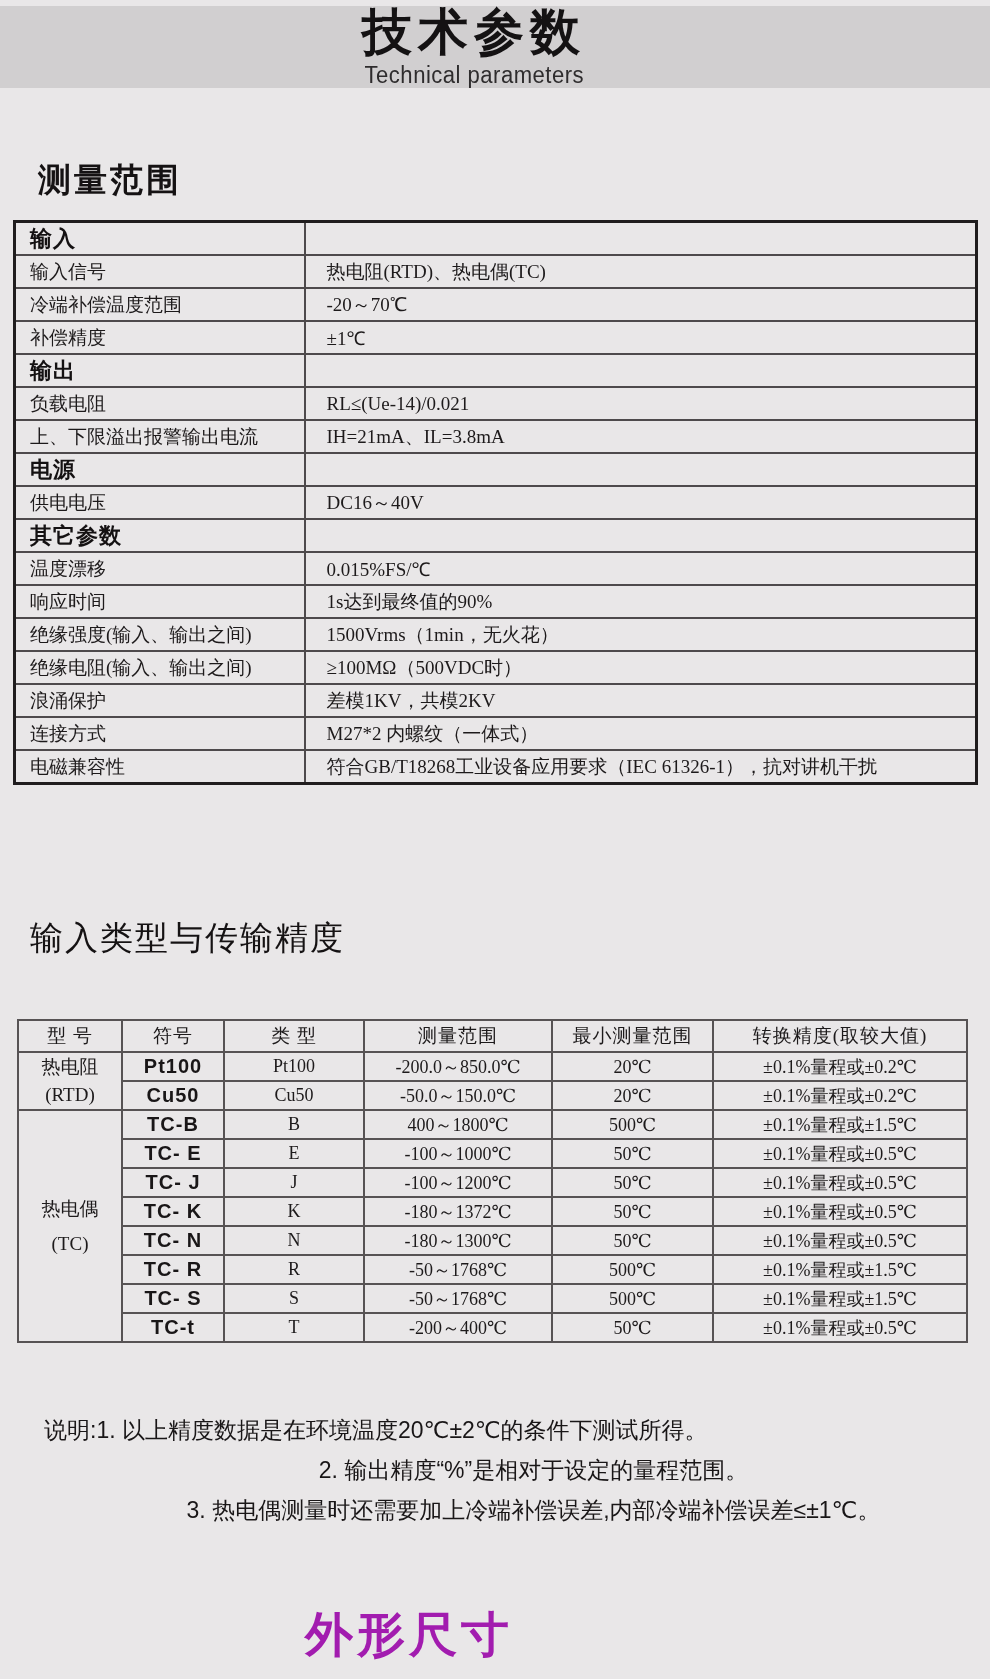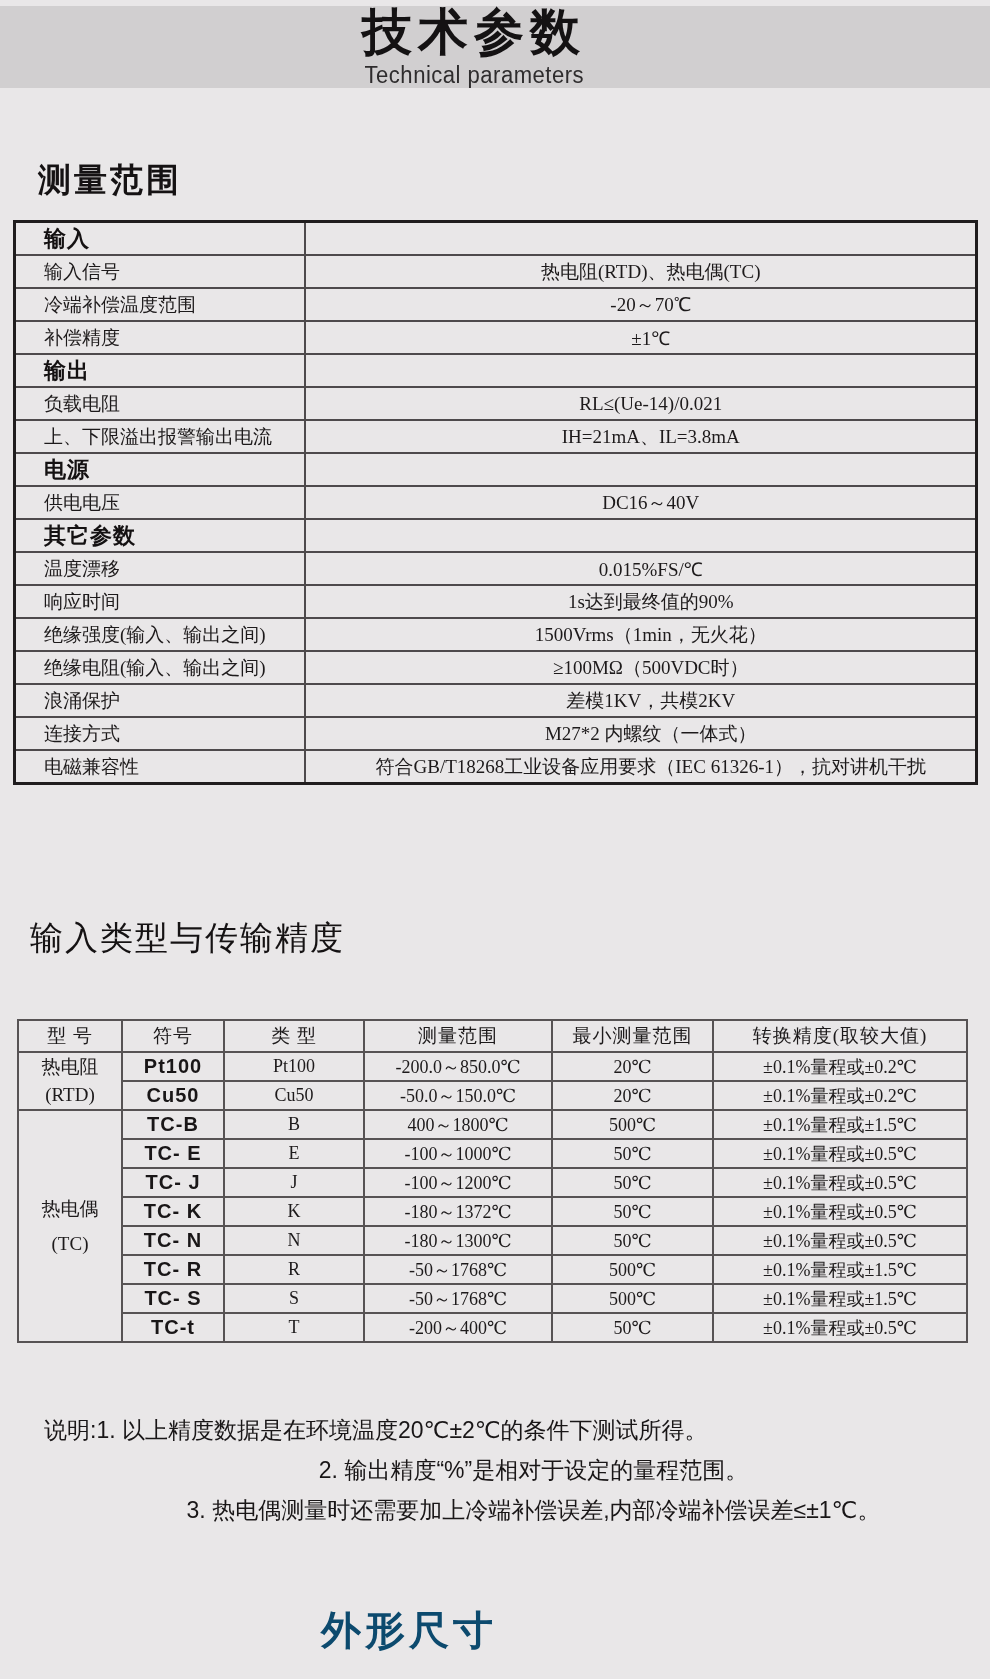--- a/index.html
+++ b/index.html
@@ -27,37 +27,37 @@
   .h-spec{
     position:absolute;top:158px;left:38px;
     font-size:33px;font-weight:700;letter-spacing:3px;color:#151213;
   }
   .h-accuracy{
     position:absolute;top:916px;left:30px;
     font-size:33px;font-weight:400;letter-spacing:2px;color:#151213;
   }
   .h-dims{
     position:absolute;top:1603px;left:0;width:818px;text-align:center;
-    font-size:40px;font-weight:700;letter-spacing:4px;color:#0c4a6e;
+    font-size:48px;font-weight:700;letter-spacing:4px;color:#a21caf;
   }
   
   table.spec{
     position:absolute;top:220px;left:13px;width:962px;
     border-collapse:collapse;table-layout:fixed;
     border:3px solid #201d1e;
   }
   table.spec td{
     border:2px solid #4e4a4c;
     height:31px;padding:0;vertical-align:middle;
     font-family:Liberation Serif, serif;
     font-size:19px;color:#1d1a1b;
     white-space:nowrap;overflow:hidden;
   }
-  table.spec td.label{padding-left:28px;margin-top:16px;}
-  table.spec td.value{padding-left:21px;text-align:center;}
+  table.spec td.label{padding-left:14px;margin-top:16px;}
+  table.spec td.value{padding-left:21px;}
   table.spec td.label.section{
     font-family:"Liberation Sans","DejaVu Sans",sans-serif;
     font-weight:700;font-size:22px;color:#141112;letter-spacing:1px;
   }
   
   table.accuracy{
     position:absolute;top:1019px;left:17px;width:949px;
     border-collapse:collapse;table-layout:fixed;
     border:2px solid #404040;
     padding-left:12px;

